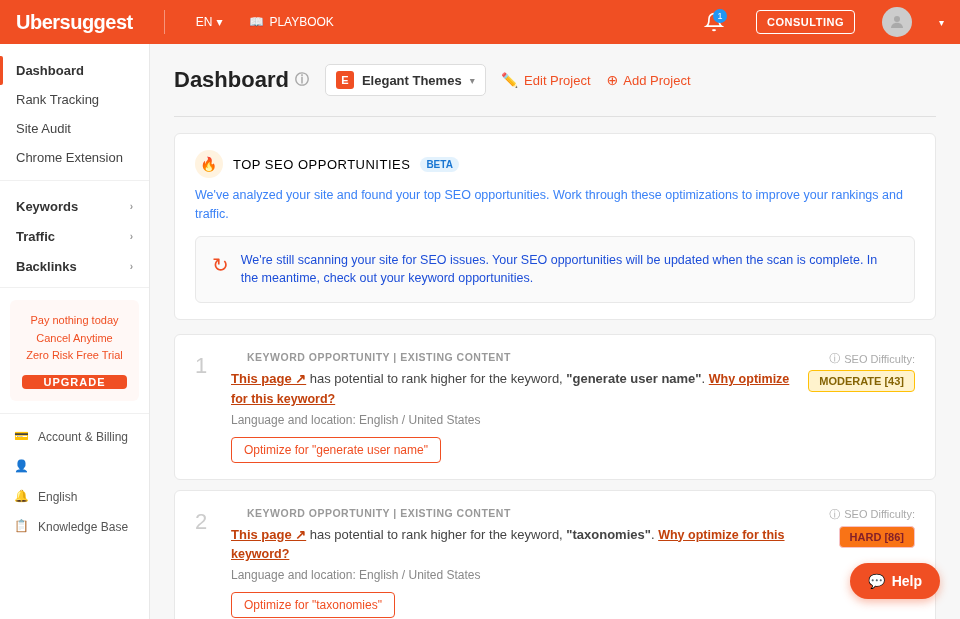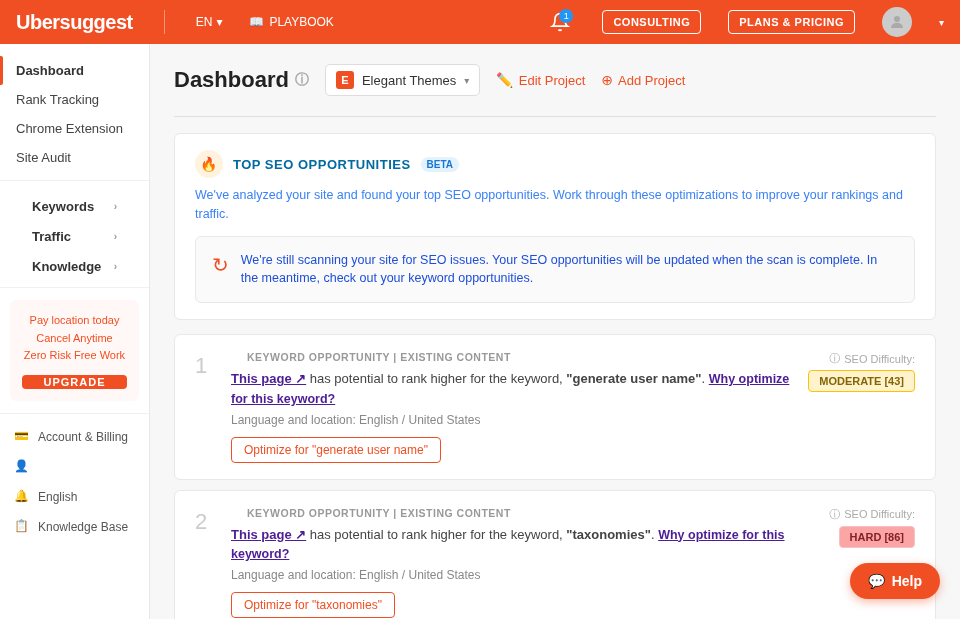--- a/index.html
+++ b/index.html
@@ -117,21 +117,21 @@
       font-size: 13px;
       color: #444;
       cursor: pointer;
       display: flex;
       align-items: center;
       justify-content: space-between;
     }
     .sidebar-item.active { color: #333; font-weight: 600; }
     .sidebar-chevron { color: #999; font-size: 10px; }
     .sidebar-group-label {
-      padding: 10px 32px 5px;
+      padding: 10px 16px 5px;
       font-size: 13px;
       font-weight: 600;
       color: #333;
       display: flex;
       align-items: center;
       justify-content: space-between;
       cursor: pointer;
     }
     .sidebar-divider {
       height: 1px;
@@ -239,21 +239,21 @@
     .project-favicon {
       width: 18px;
       height: 18px;
       border-radius: 3px;
       background: #e0e0e0;
       overflow: hidden;
       display: flex;
       align-items: center;
       justify-content: center;
     }
-    .project-name { font-weight: 400; color: #333; }
+    .project-name { font-weight: 700; color: #333; }
     .project-chevron { color: #888; font-size: 10px; }
     .dash-actions {
       display: flex;
       gap: 16px;
       align-items: center;
     }
     .dash-action-btn {
       display: flex;
       align-items: center;
       gap: 5px;
@@ -285,23 +285,23 @@
       height: 28px;
       background: #fff3e0;
       border-radius: 50%;
       display: flex;
       align-items: center;
       justify-content: center;
       font-size: 14px;
     }
     .opp-title {
       font-size: 13px;
-      font-weight: 700;
+      font-weight: 400;
       letter-spacing: 0.5px;
-      color: #0369a1;
+      color: #000000;
     }
     .beta-badge {
       background: #e3f2fd;
       color: #1976d2;
       font-size: 10px;
       font-weight: 700;
       padding: 2px 6px;
       border-radius: 10px;
     }
     .opp-desc {
@@ -360,21 +360,21 @@
       margin-bottom: 6px;
       padding-left: 16px;
     }
     .kw-desc {
       font-size: 13px;
       color: #444;
       margin-bottom: 4px;
       line-height: 1.5;
     }
     .kw-desc a, .kw-this-page {
-      color: #4c1d95;
+      color: #c2410c;
       font-weight: 600;
       text-decoration: underline;
       cursor: pointer;
     }
     .kw-why {
       color: #f04f23;
       text-decoration: none;
       cursor: pointer;
       font-size: 12.5px;
     }
@@ -413,21 +413,21 @@
       padding: 4px 10px;
       border-radius: 4px;
       display: inline-block;
     }
     .kw-diff-moderate {
       background: #fff3cd;
       color: #856404;
       border: 1px solid #ffc107;
     }
     .kw-diff-hard {
-      background: #fca5a5;
+      background: #f97316;
       color: #842029;
       border: 1px solid #f5c2c7;
     }
 
     
     .help-btn {
       position: fixed;
       bottom: 20px;
       right: 20px;
       background: #f04f23;
@@ -464,21 +464,20 @@
   </div>
   <div class="header-spacer"></div>
   <div class="header-bell">
     <svg width="20" height="20" viewBox="0 0 24 24" fill="none" stroke="white" stroke-width="2">
       <path d="M18 8A6 6 0 0 0 6 8c0 7-3 9-3 9h18s-3-2-3-9"></path>
       <path d="M13.73 21a2 2 0 0 1-3.46 0"></path>
     </svg>
     <div class="bell-badge">1</div>
   </div>
   <button class="header-btn">CONSULTING</button>
-  <button class="header-btn">PLANS &amp; PRICING</button>
   <div class="header-avatar">
     <svg width="18" height="18" viewBox="0 0 24 24" fill="#aaa">
       <circle cx="12" cy="8" r="4"></circle>
         <path d="M4 20c0-4 3.6-7 8-7s8 3 8 7"></path>
     </svg>
   </div>
   <span class="header-avatar-chevron">▾</span>
 </header>
 
 <div class="layout">
@@ -489,48 +488,48 @@
       <div class="sidebar-item-active-wrapper" style="position:relative;">
         <div style="position:absolute;left:0;top:0;bottom:0;width:3px;background:#f04f23;border-radius:0 2px 2px 0;"></div>
         <div class="sidebar-item active">
           <span>Dashboard</span>
         </div>
       </div>
       <div class="sidebar-item">
         <span>Rank Tracking</span>
       </div>
       <div class="sidebar-item">
+        <span>Site Audit</span>
+      </div>
+      <div class="sidebar-item">
         <span>Chrome Extension</span>
-      </div>
-      <div class="sidebar-item">
-        <span>Site Audit</span>
       </div>
     </div>
 
     <div class="sidebar-divider"></div>
 
     <div class="sidebar-group-label">
       <span>Keywords</span>
       <span class="sidebar-chevron">›</span>
     </div>
     <div class="sidebar-group-label">
       <span>Traffic</span>
       <span class="sidebar-chevron">›</span>
     </div>
     <div class="sidebar-group-label">
-      <span>Knowledge</span>
+      <span>Backlinks</span>
       <span class="sidebar-chevron">›</span>
     </div>
 
     <div class="sidebar-divider"></div>
 
     <div class="sidebar-upgrade-box">
-      <div class="sidebar-upgrade-sub">Pay location today</div>
+      <div class="sidebar-upgrade-sub">Pay nothing today</div>
       <div class="sidebar-upgrade-sub">Cancel Anytime</div>
-      <div class="sidebar-upgrade-sub">Zero Risk Free Work</div>
+      <div class="sidebar-upgrade-sub">Zero Risk Free Trial</div>
       <button class="sidebar-upgrade-btn">UPGRADE</button>
     </div>
 
     <div class="sidebar-divider"></div>
 
     <div class="sidebar-bottom">
       <div class="sidebar-bottom-item">
         <span class="sidebar-bottom-icon">💳</span>
         <span>Account &amp; Billing</span>
       </div>

